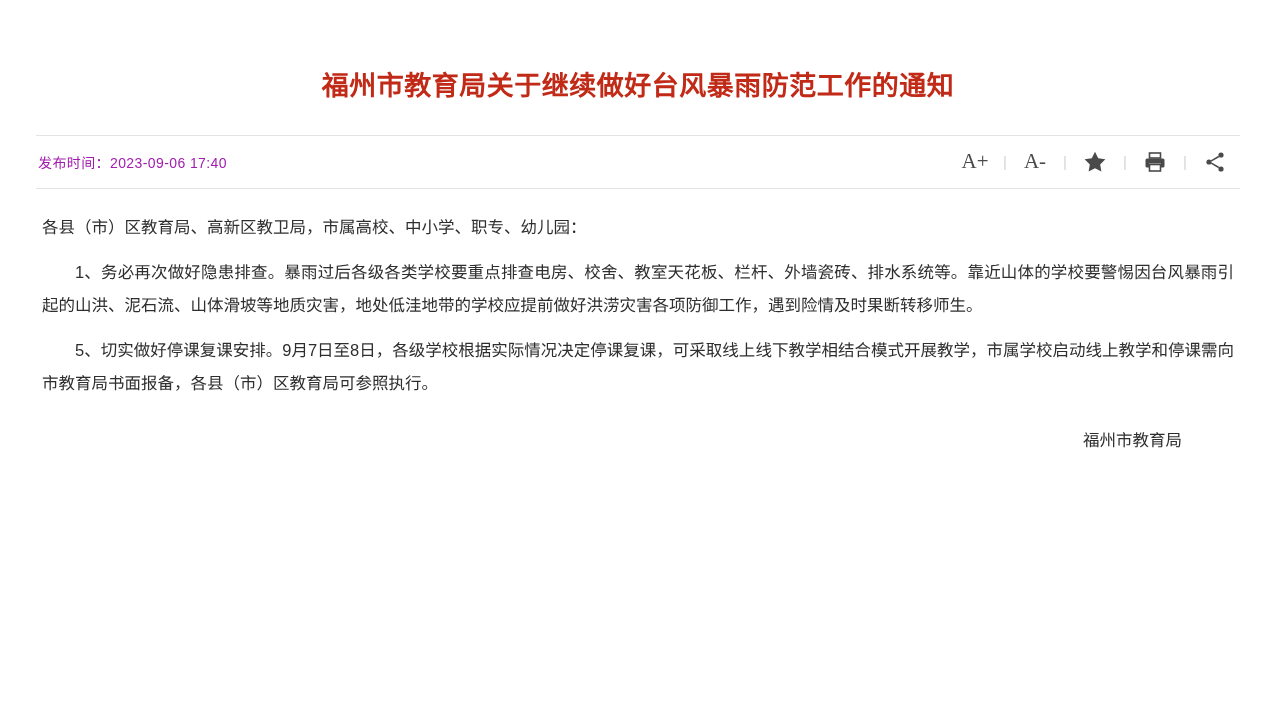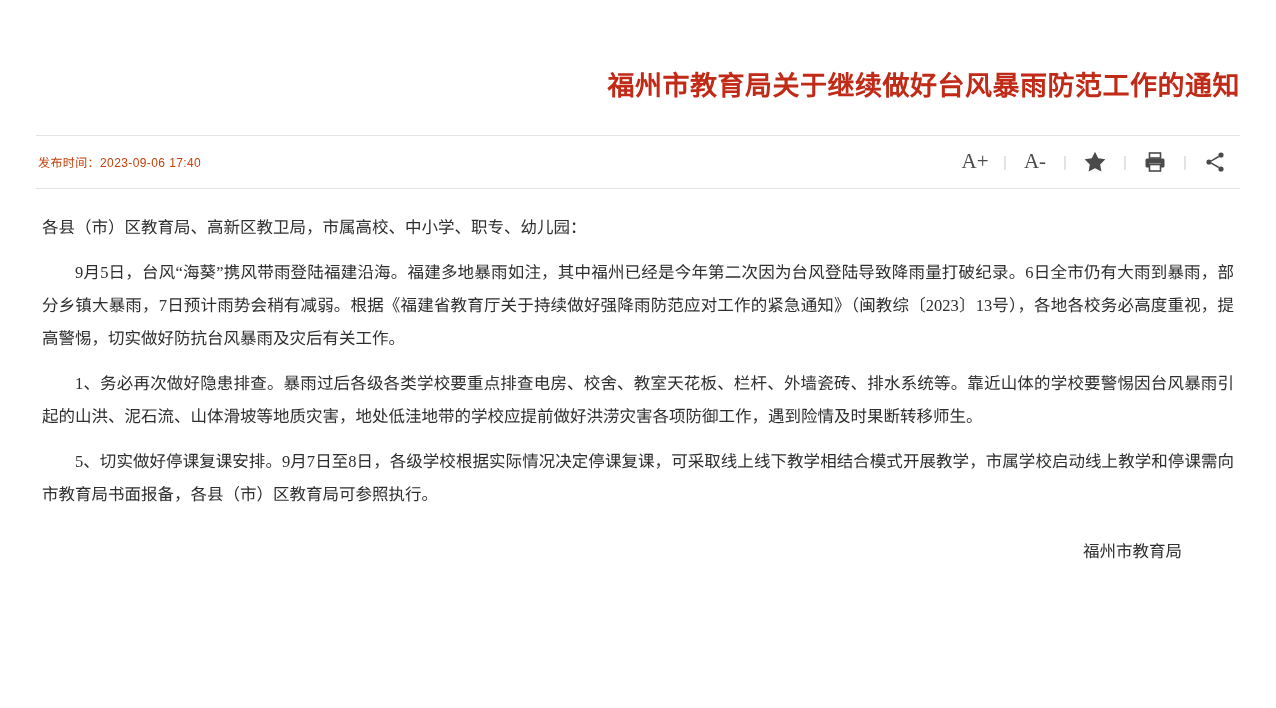--- a/index.html
+++ b/index.html
@@ -15,21 +15,21 @@
     overflow: hidden;
   }
   .page {
     position: relative;
     width: 1276px;
     height: 708px;
     box-sizing: border-box;
     padding: 0 36px;
   }
   .doc-title {
-    text-align: right;
+    text-align: center;
     color: #c02a17;
     font-size: 27px;
     font-weight: bold;
     letter-spacing: 0.5px;
     padding-top: 48px;
     padding-bottom: 10px;
     line-height: 1.5;
     font-family: "Liberation Sans", "DejaVu Sans", sans-serif;
   }
   .title-divider {
@@ -38,22 +38,22 @@
     margin: 18px 0 0 0;
   }
   .meta-bar {
     display: flex;
     align-items: center;
     justify-content: space-between;
     height: 52px;
     padding: 0 2px;
   }
   .publish-time {
-    color: #c2410c;
-    font-size: 12px;
+    color: #a21caf;
+    font-size: 14px;
     letter-spacing: 0.4px;
   }
   .tools {
     display: flex;
     align-items: center;
     gap: 0px;
     color: #555555;
   }
   .tool {
     display: inline-flex;
@@ -76,21 +76,21 @@
     text-align: center;
     user-select: none;
   }
   .tool svg { display: block; }
   .meta-divider {
     border: 0;
     border-top: 1px solid #e3e3e3;
     margin: 0 0 22px 0;
   }
   .content {
-    font-family: Liberation Serif, serif;
+    font-family: Liberation Sans, sans-serif;
     font-size: 16.5px;
     line-height: 2.0;
     color: #2e2e2e;
     padding: 0 6px;
   }
   .content p {
     margin: 0 0 12px 0;
     text-align: justify;
   }
   .p-indent { text-indent: 2em; }
@@ -146,21 +146,20 @@
           <path d="M8.3 10.8l7.5-4.3M8.3 13.2l7.5 4.3" stroke="#4a4a4a" stroke-width="1.5" fill="none"></path>
         </svg>
       </span>
     </div>
   </div>
 
   <hr class="meta-divider">
 
   <div class="content">
     <p>各县（市）区教育局、高新区教卫局，市属高校、中小学、职专、幼儿园：</p>
-    <p class="p-indent">9月5日，台风“海葵”携风带雨登陆福建沿海。福建多地暴雨如注，其中福州已经是今年第二次因为台风登陆导致降雨量打破纪录。6日全市仍有大雨到暴雨，部分乡镇大暴雨，7日预计雨势会稍有减弱。根据《福建省教育厅关于持续做好强降雨防范应对工作的紧急通知》（闽教综〔2023〕13号），各地各校务必高度重视，提高警惕，切实做好防抗台风暴雨及灾后有关工作。</p>
     <p class="p-indent">1、务必再次做好隐患排查。暴雨过后各级各类学校要重点排查电房、校舍、教室天花板、栏杆、外墙瓷砖、排水系统等。靠近山体的学校要警惕因台风暴雨引起的山洪、泥石流、山体滑坡等地质灾害，地处低洼地带的学校应提前做好洪涝灾害各项防御工作，遇到险情及时果断转移师生。</p>
     <p class="p-indent">5、切实做好停课复课安排。9月7日至8日，各级学校根据实际情况决定停课复课，可采取线上线下教学相结合模式开展教学，市属学校启动线上教学和停课需向市教育局书面报备，各县（市）区教育局可参照执行。</p>
   </div>
 
   <div class="sign">
     <div>福州市教育局</div>
 
   </div>
 
 </div>

